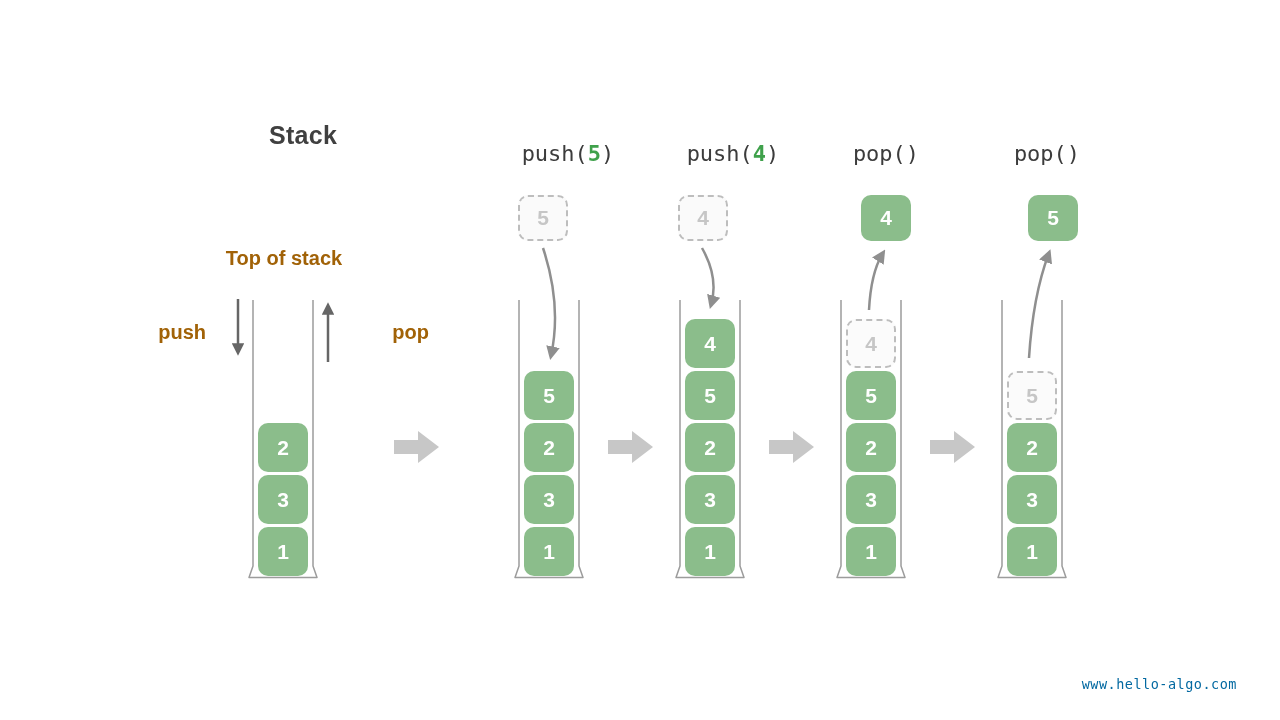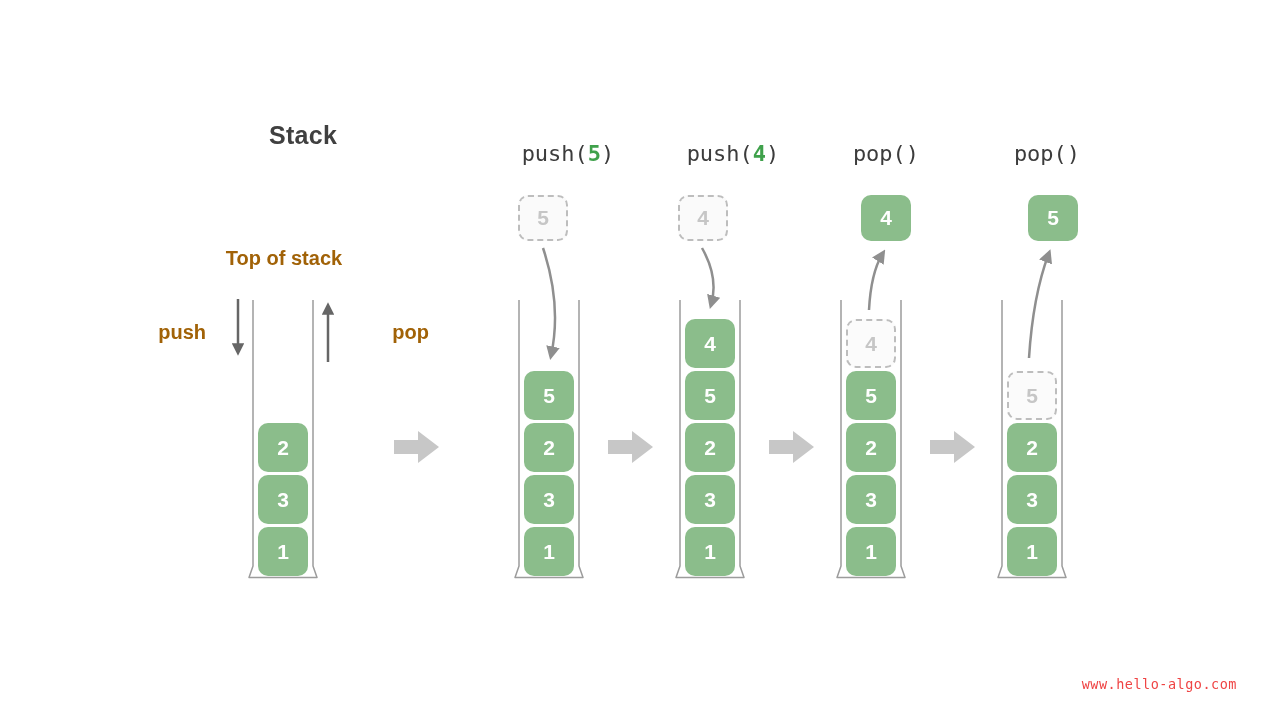--- a/index.html
+++ b/index.html
@@ -42,21 +42,21 @@
   .float-box{
     position:absolute;top:195px;width:50px;height:46px;border-radius:10px;
     display:flex;align-items:center;justify-content:center;
     font-size:21px;font-weight:600;box-sizing:border-box;
   }
   .float-box.dashed{background:#FAFAFA;border:2px dashed #BDBDBD;color:#C6C6C6;}
   .float-box.solid{background:#8BBD8B;color:#ffffff;}
 
   .watermark{
     right:43px;bottom:28px;font-family:"DejaVu Sans Mono", monospace;
-    font-size:13.5px;color:#ef4444;letter-spacing:.5px;
+    font-size:13.5px;color:#0369a1;letter-spacing:.5px;
   }
 </style>
 </head>
 <body>
 
 <div class="canvas">
 
   <svg class="overlay" viewBox="0 0 1280 720">
     <defs>
       <marker id="ah-gray" viewBox="0 0 10 10" refX="7" refY="5" markerWidth="5.5" markerHeight="5.5" orient="auto-start-reverse">

